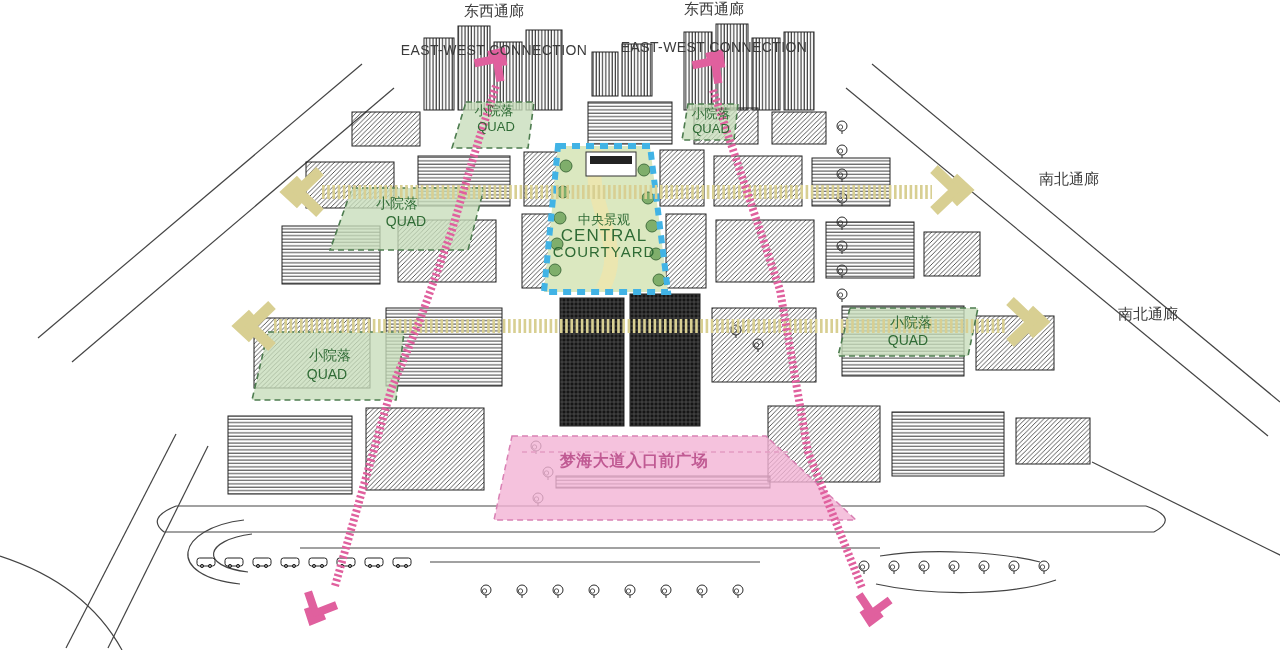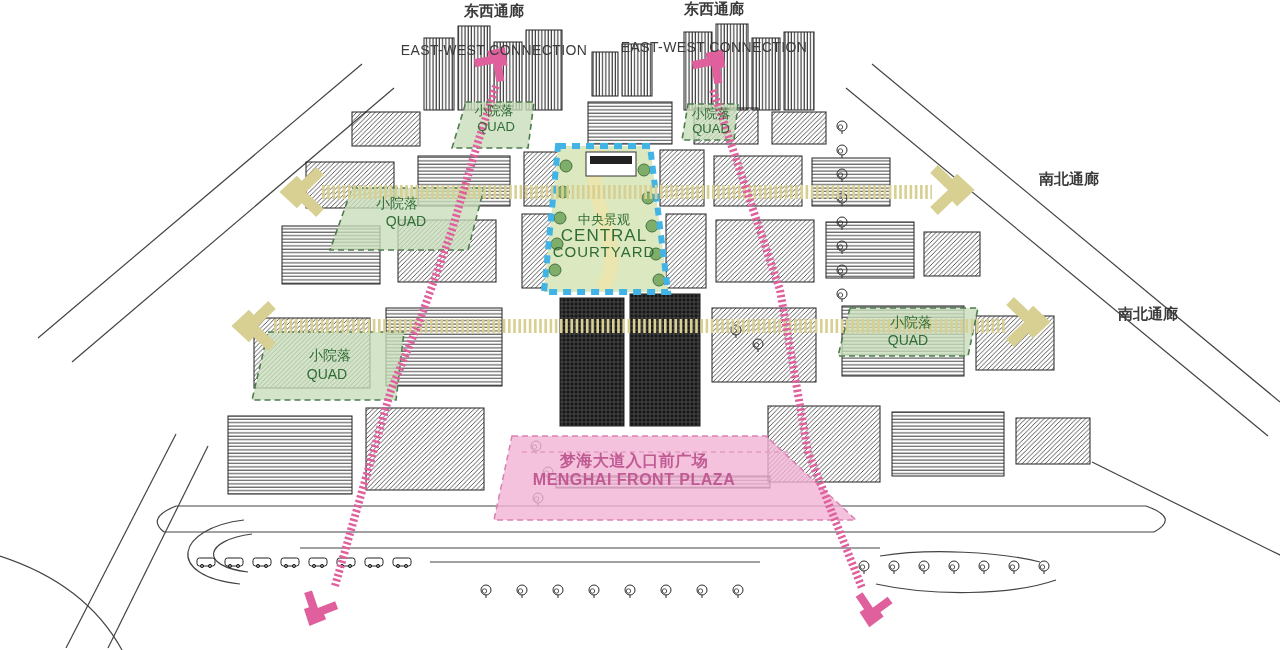--- a/index.html
+++ b/index.html
@@ -1,21 +1,21 @@
 <!DOCTYPE html>
 <html style="--connection-path-pink: #e0609e; --connection-band-yellow: #d8cf92; --quad-green-fill: #c6ddba; --quad-green-border: #4d7c4f; --quad-green-text: #2f6b35; --courtyard-green-fill: #dbe8c0; --courtyard-blue-border: #41b3e5; --plaza-pink-fill: #f2b3d4; --plaza-border-pink: #d981b4; --plaza-text-pink: #c05a93; --label-text-dark: #3b3b3b;"><head>
 <meta charset="utf-8">
 <style>
   html,body{margin:0;padding:0;background:#fff;}
   .stage{position:relative;width:1280px;height:650px;background:#fff;overflow:hidden;
          font-family:"Liberation Sans",sans-serif;}
   svg{position:absolute;left:0;top:0;}
   .lbl{position:absolute;transform:translateX(-50%);white-space:nowrap;
        color:#3b3b3b;line-height:1.15;text-align:center;}
-  .zh{font-weight:700;}
+  .zh{font-weight:400;}
   .en{letter-spacing:.4px;margin-top:24px;}
   .green{color:var(--quad-green-text,#2f6b35);font-weight:400;}
   .pinktxt{color:var(--plaza-text-pink,#c05a93);font-weight:700;letter-spacing:.5px;}
   .bld{stroke:#222;stroke-width:1;}
   .roadline{stroke:#444;stroke-width:1.2;fill:none;}
   .yellow-stroke{stroke:var(--connection-band-yellow,#d8cf92);}
   .pink-stroke{stroke:var(--connection-path-pink,#e0609e);}
   .quad-fill{fill:var(--quad-green-fill,#c6ddba);fill-opacity:.78;
              stroke:var(--quad-green-border,#4d7c4f);stroke-width:1.6;stroke-dasharray:6 4;}
   .cc-fill{fill:var(--courtyard-green-fill,#dbe8c0);}
@@ -227,21 +227,20 @@
 
 <div class="lbl zh" style="left:1069px;top:170px;font-size:15px">南北通廊</div>
 
 <div class="lbl zh" style="left:1148px;top:305px;font-size:15px">南北通廊</div>
 
 <div class="lbl green" style="left:604px;top:213px;font-size:13px">中央景观</div>
 <div class="lbl green" style="left:604px;top:226px;font-size:17px;letter-spacing:1px">CENTRAL</div>
 <div class="lbl green" style="left:604px;top:243px;font-size:15px;letter-spacing:1px">COURTYARD</div>
 
 <div class="lbl pinktxt" style="left:634px;top:452px;font-size:16px">梦海大道入口前广场</div>
-<div class="lbl pinktxt" style="left:634px;top:471px;font-size:16px">MENGHAI FRONT PLAZA</div>
 
 <div class="lbl green" style="left:494px;top:104px;font-size:13px">小院落</div>
 <div class="lbl green" style="left:496px;top:120px;font-size:13px">QUAD</div>
 
 <div class="lbl green" style="left:711px;top:107px;font-size:13px">小院落</div>
 <div class="lbl green" style="left:711px;top:122px;font-size:13px">QUAD</div>
 
 <div class="lbl green" style="left:397px;top:195px;font-size:14px">小院落</div>
 <div class="lbl green" style="left:406px;top:213px;font-size:14px">QUAD</div>
 

